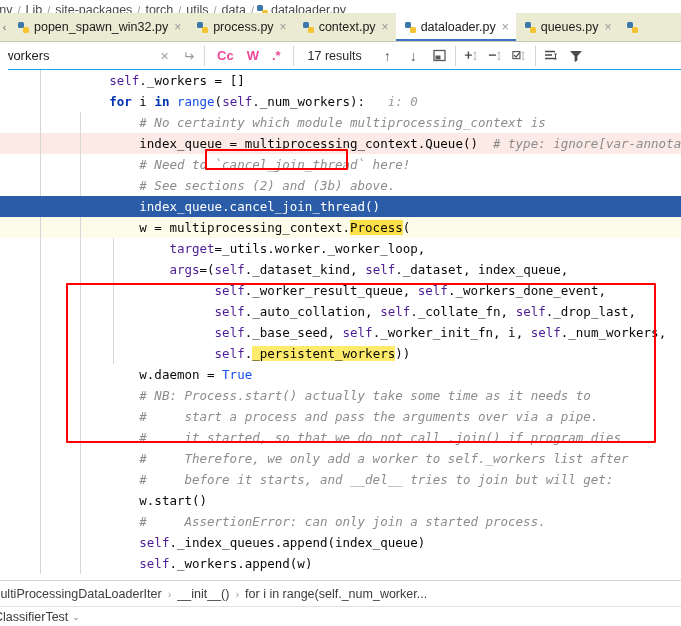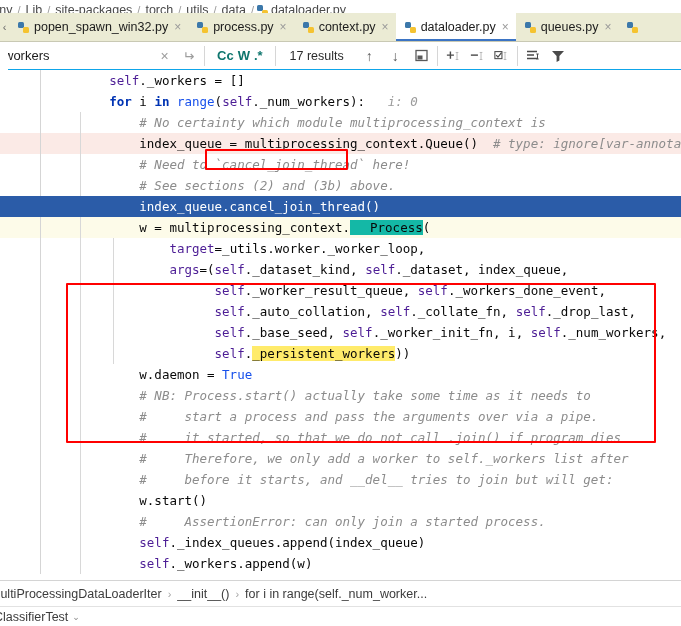--- a/index.html
+++ b/index.html
@@ -136,23 +136,23 @@
     display: flex; align-items: center; gap: 9px;
     margin-left: auto; padding-right: 8px;
     color: #9d9d9d; font-size: 13px;
   }
   .vsep {
     width: 1px; height: 20px;
     background: #d6d6d6;
     flex: 0 0 1px;
   }
   .find-opts {
-    display: flex; align-items: center; gap: 4px;
+    display: flex; align-items: center; gap: 13px;
     padding: 0 12px;
-    color: #0f766e;
+    color: #ec4899;
     font-size: 13px;
     font-weight: bold;
   }
   .results-count {
     padding: 0 10px 0 14px;
     color: #2b2b2b;
     font-size: 12.5px;
     white-space: nowrap;
   }
   .nav-icons {
@@ -220,21 +220,21 @@
 
   
   .kw   { color: #0033b3; font-weight: bold; }
   .bi   { color: #1750eb; }
   .self { color: #4c1d95; }
   .cmt  { color: #8c8c8c; font-style: italic; }
   .hint { color: #9a9a9a; font-style: italic; }
   .plain{ color: #080808; }
 
   .hl-yellow { background: #ffeb6b; }
-  .hl-ident  { background: #14b8a6; padding-left: 20px; }
+  .hl-ident  { background: #fde047; }
 
   
   .redbox {
     position: absolute;
     border: 2.5px solid #ff0000;
     z-index: 5;
     pointer-events: none;
     border-radius: 1px;
   }
 

